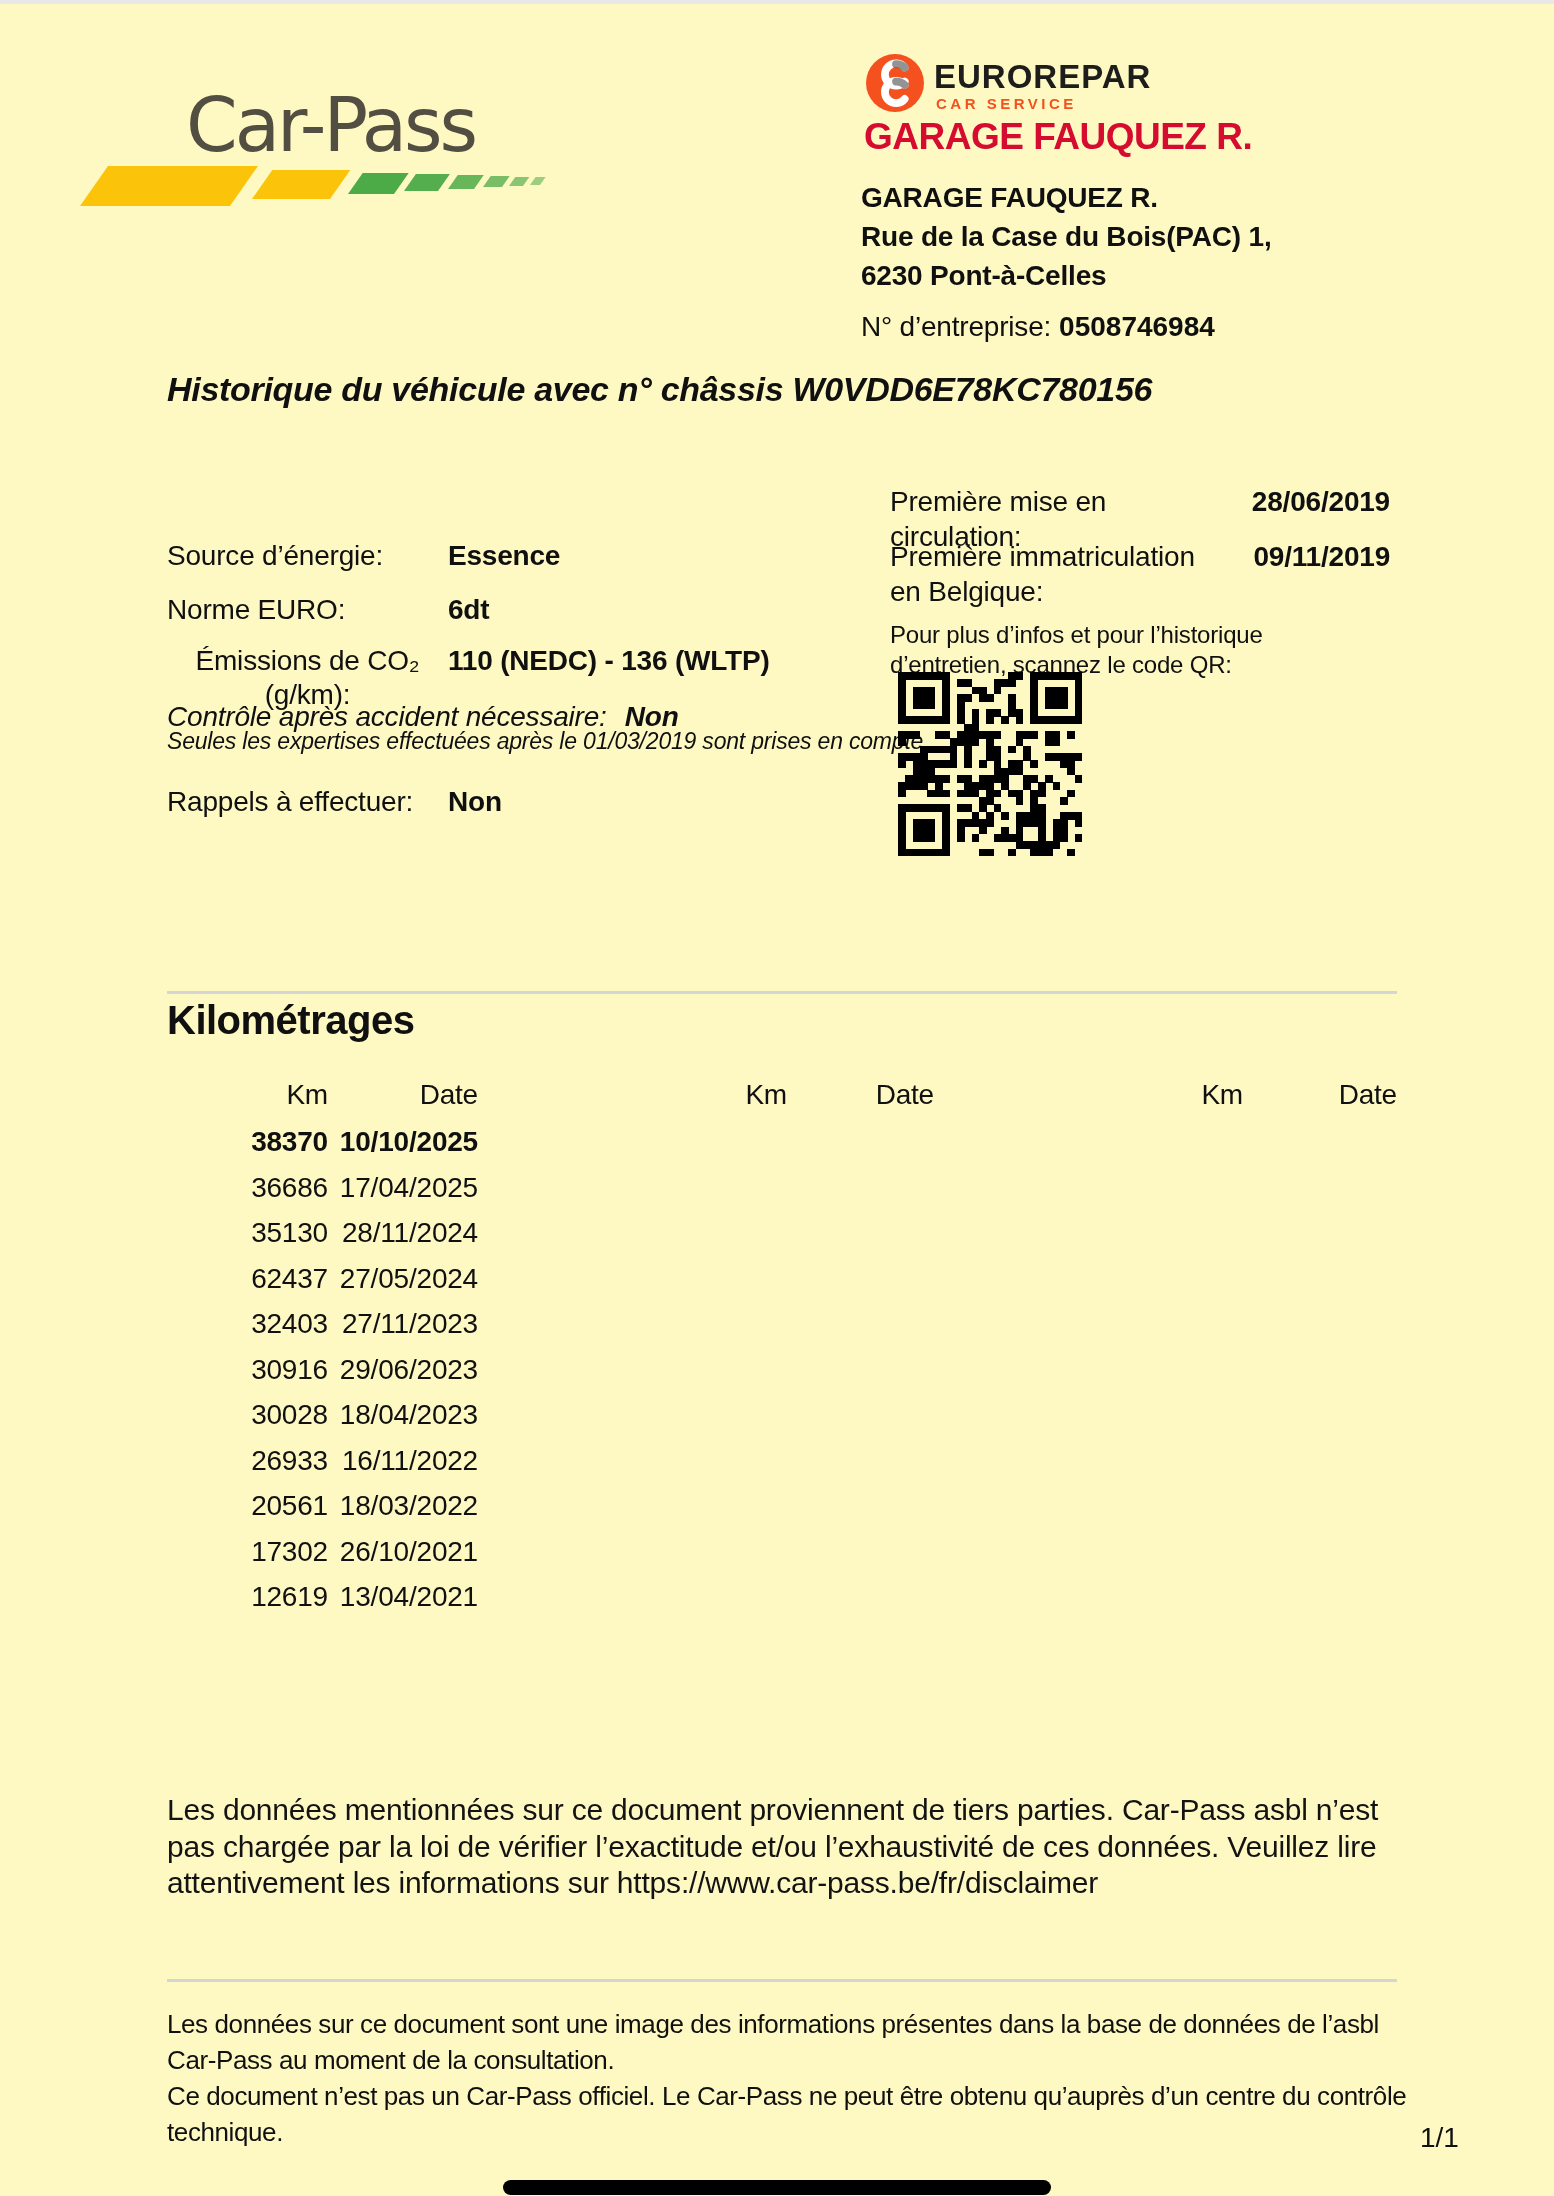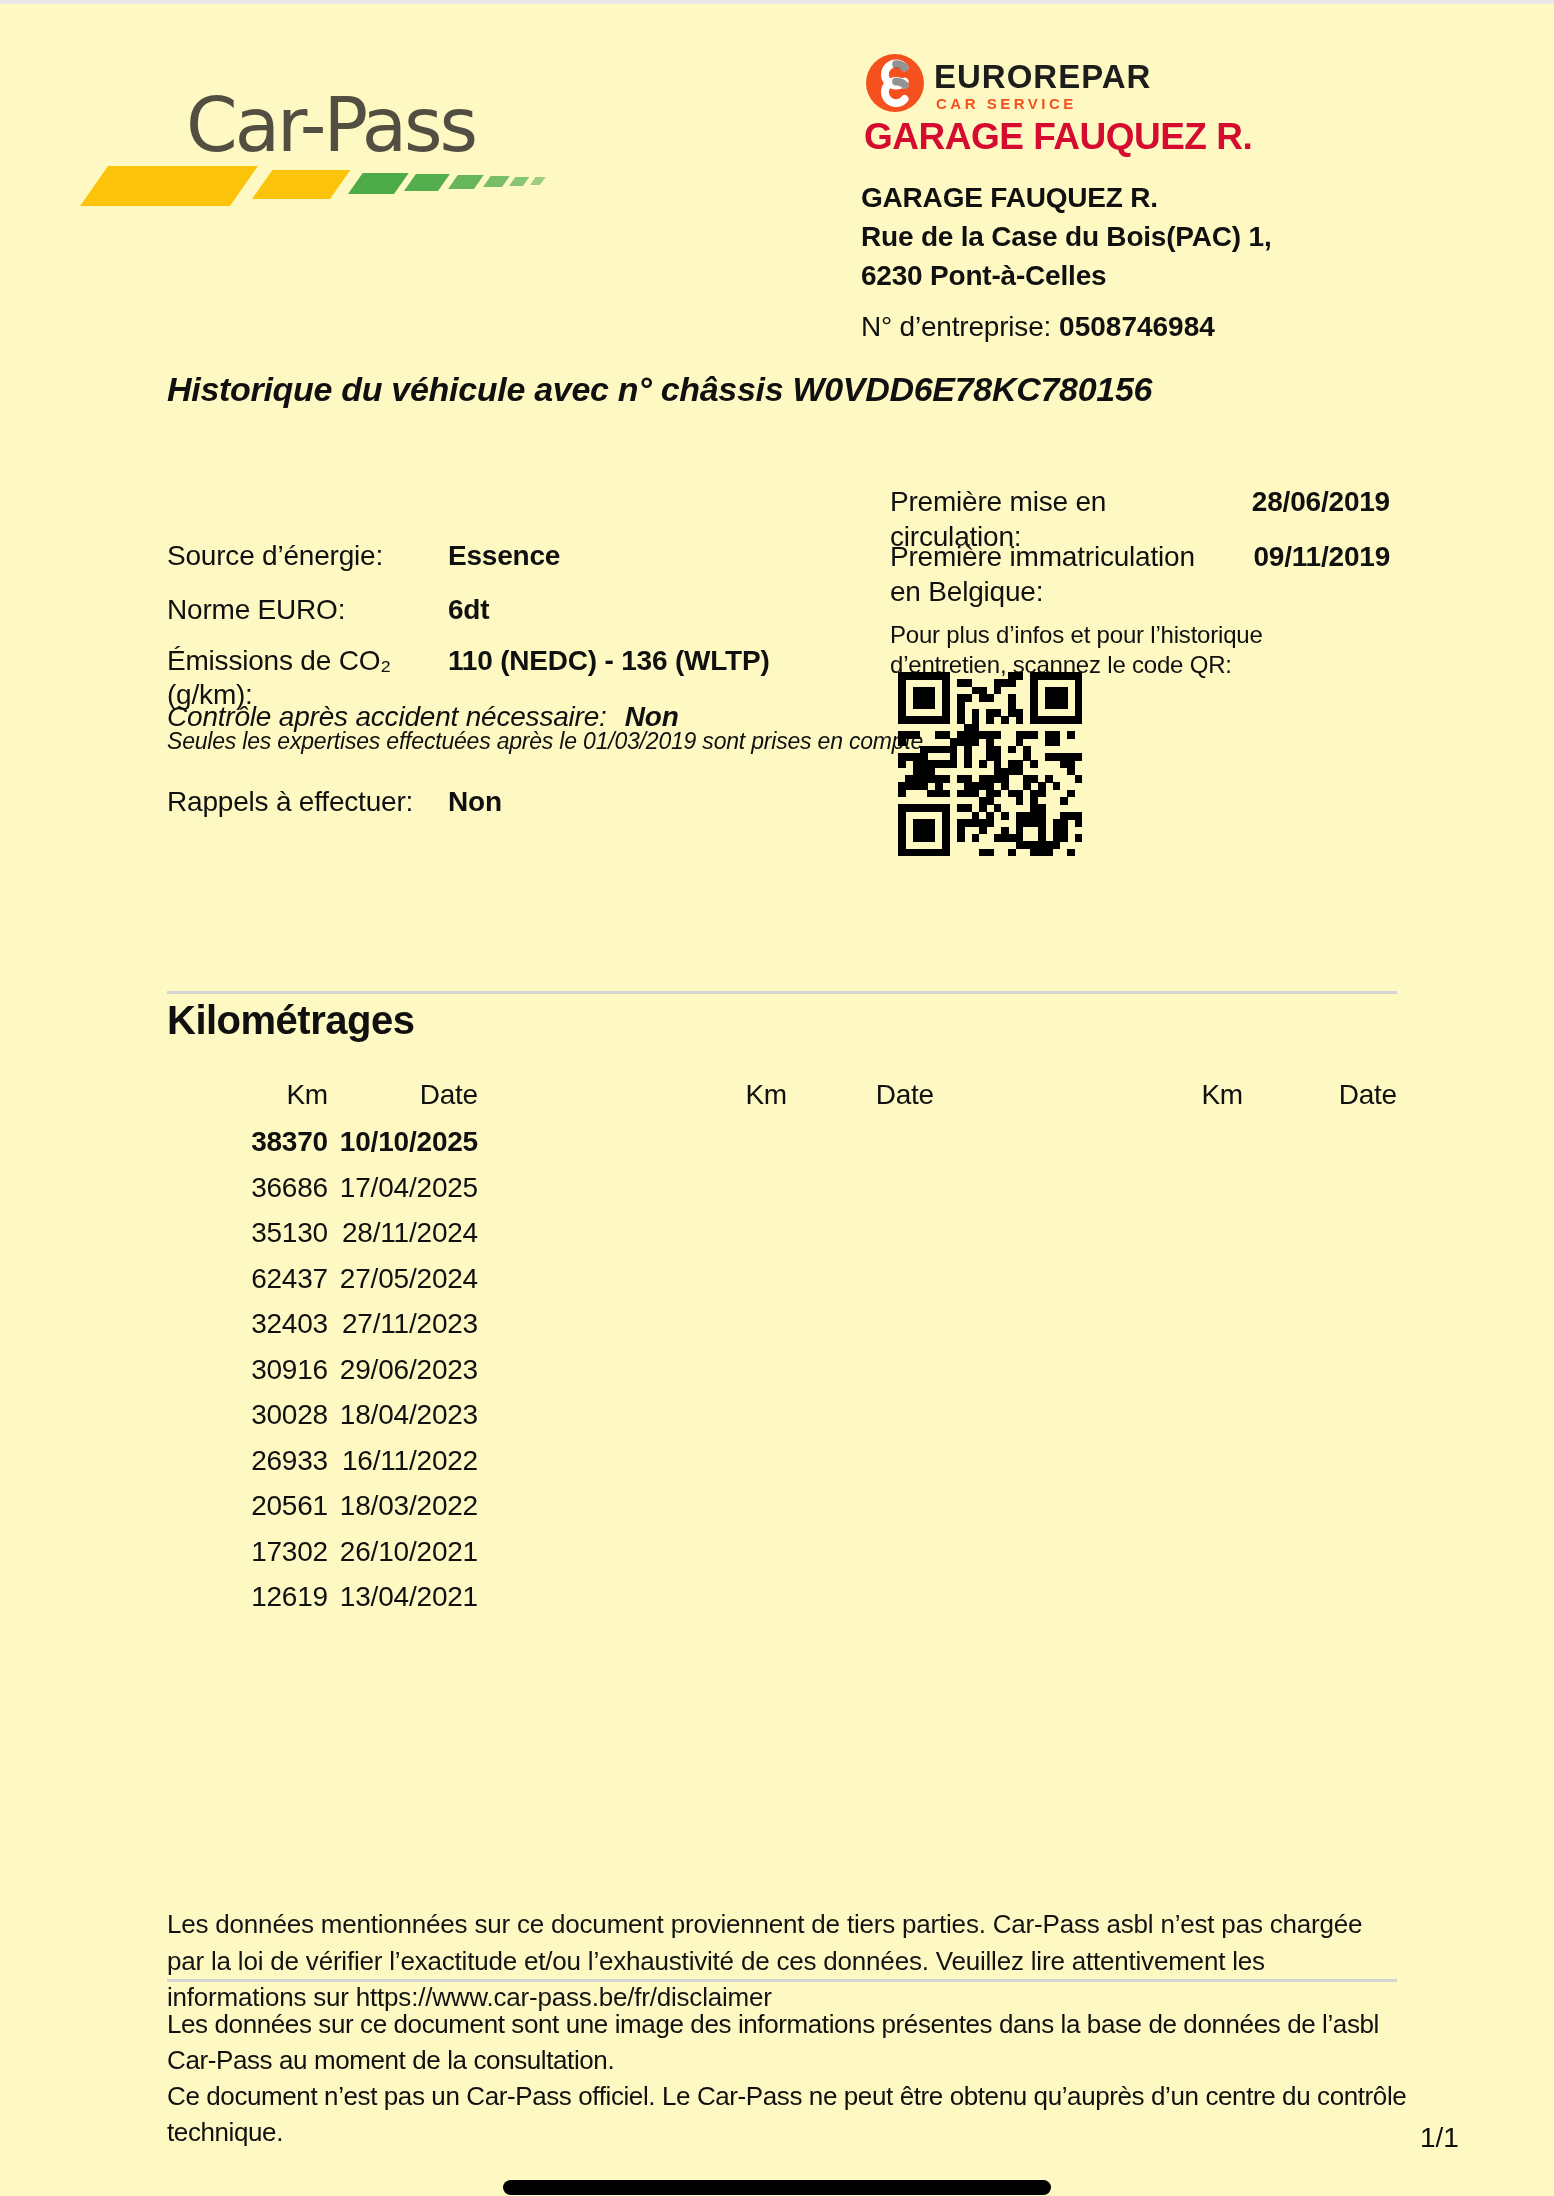--- a/index.html
+++ b/index.html
@@ -78,22 +78,22 @@
     grid-template-columns:161px 150px 309px 147px 309px 154px;
   }
   .km-grid > div{text-align:right;font-size:28px;letter-spacing:-0.2px;}
   .km-header{position:absolute;left:167px;top:1075px;width:1230px;}
   .km-body{position:absolute;left:167px;top:1122px;width:1230px;}
   .km-row{display:grid;grid-template-columns:161px 150px;height:45.5px;}
   .km-row > div{text-align:right;font-size:28px;letter-spacing:-0.2px;}
   .km-row .bold{font-weight:bold;}
   
   .disclaimer{
-    position:absolute;left:167px;top:1902px;width:1238px;
-    font-size:26px;line-height:36.5px;letter-spacing:-0.2px;color:#131313;
+    position:absolute;left:167px;top:1788px;width:1238px;
+    font-size:30px;line-height:36.5px;letter-spacing:-0.2px;color:#131313;
   }
   .legal{
     position:absolute;left:167px;top:2002px;width:1248px;
     font-size:26px;font-weight:normal;line-height:36px;letter-spacing:-0.4px;
   }
   .legal p{margin:0;}
   .page-num{position:absolute;left:1420px;top:2118px;font-size:28px;}
   .home-bar{
     position:absolute;left:503px;top:2176px;width:548px;height:15px;
     border-radius:8px;background:#000;
@@ -140,21 +140,21 @@
   </div>
 
   <div class="doc-title">Historique du véhicule avec n° châssis W0VDD6E78KC780156</div>
 
   <div class="lrow" style="top:535px;">
     <span class="lab">Source d’énergie:</span><span class="val">Essence</span>
   </div>
   <div class="lrow" style="top:589px;">
     <span class="lab">Norme EURO:</span><span class="val">6dt</span>
   </div>
-  <div class="lrow" style="top:640px;">
+  <div class="lrow" style="top:640px;text-align:center;">
     <span class="lab">Émissions de CO₂ (g/km):</span><span class="val">110 (NEDC) - 136 (WLTP)</span>
   </div>
   <div class="lrow" style="top:697px;font-style:italic;">
     <span>Contrôle après accident nécessaire:</span><span class="inline-val">Non</span>
   </div>
   <div class="fine-note">Seules les expertises effectuées après le 01/03/2019 sont prises en compte.</div>
   <div class="lrow" style="top:781px;">
     <span class="lab">Rappels à effectuer:</span><span class="val">Non</span>
   </div>
 

